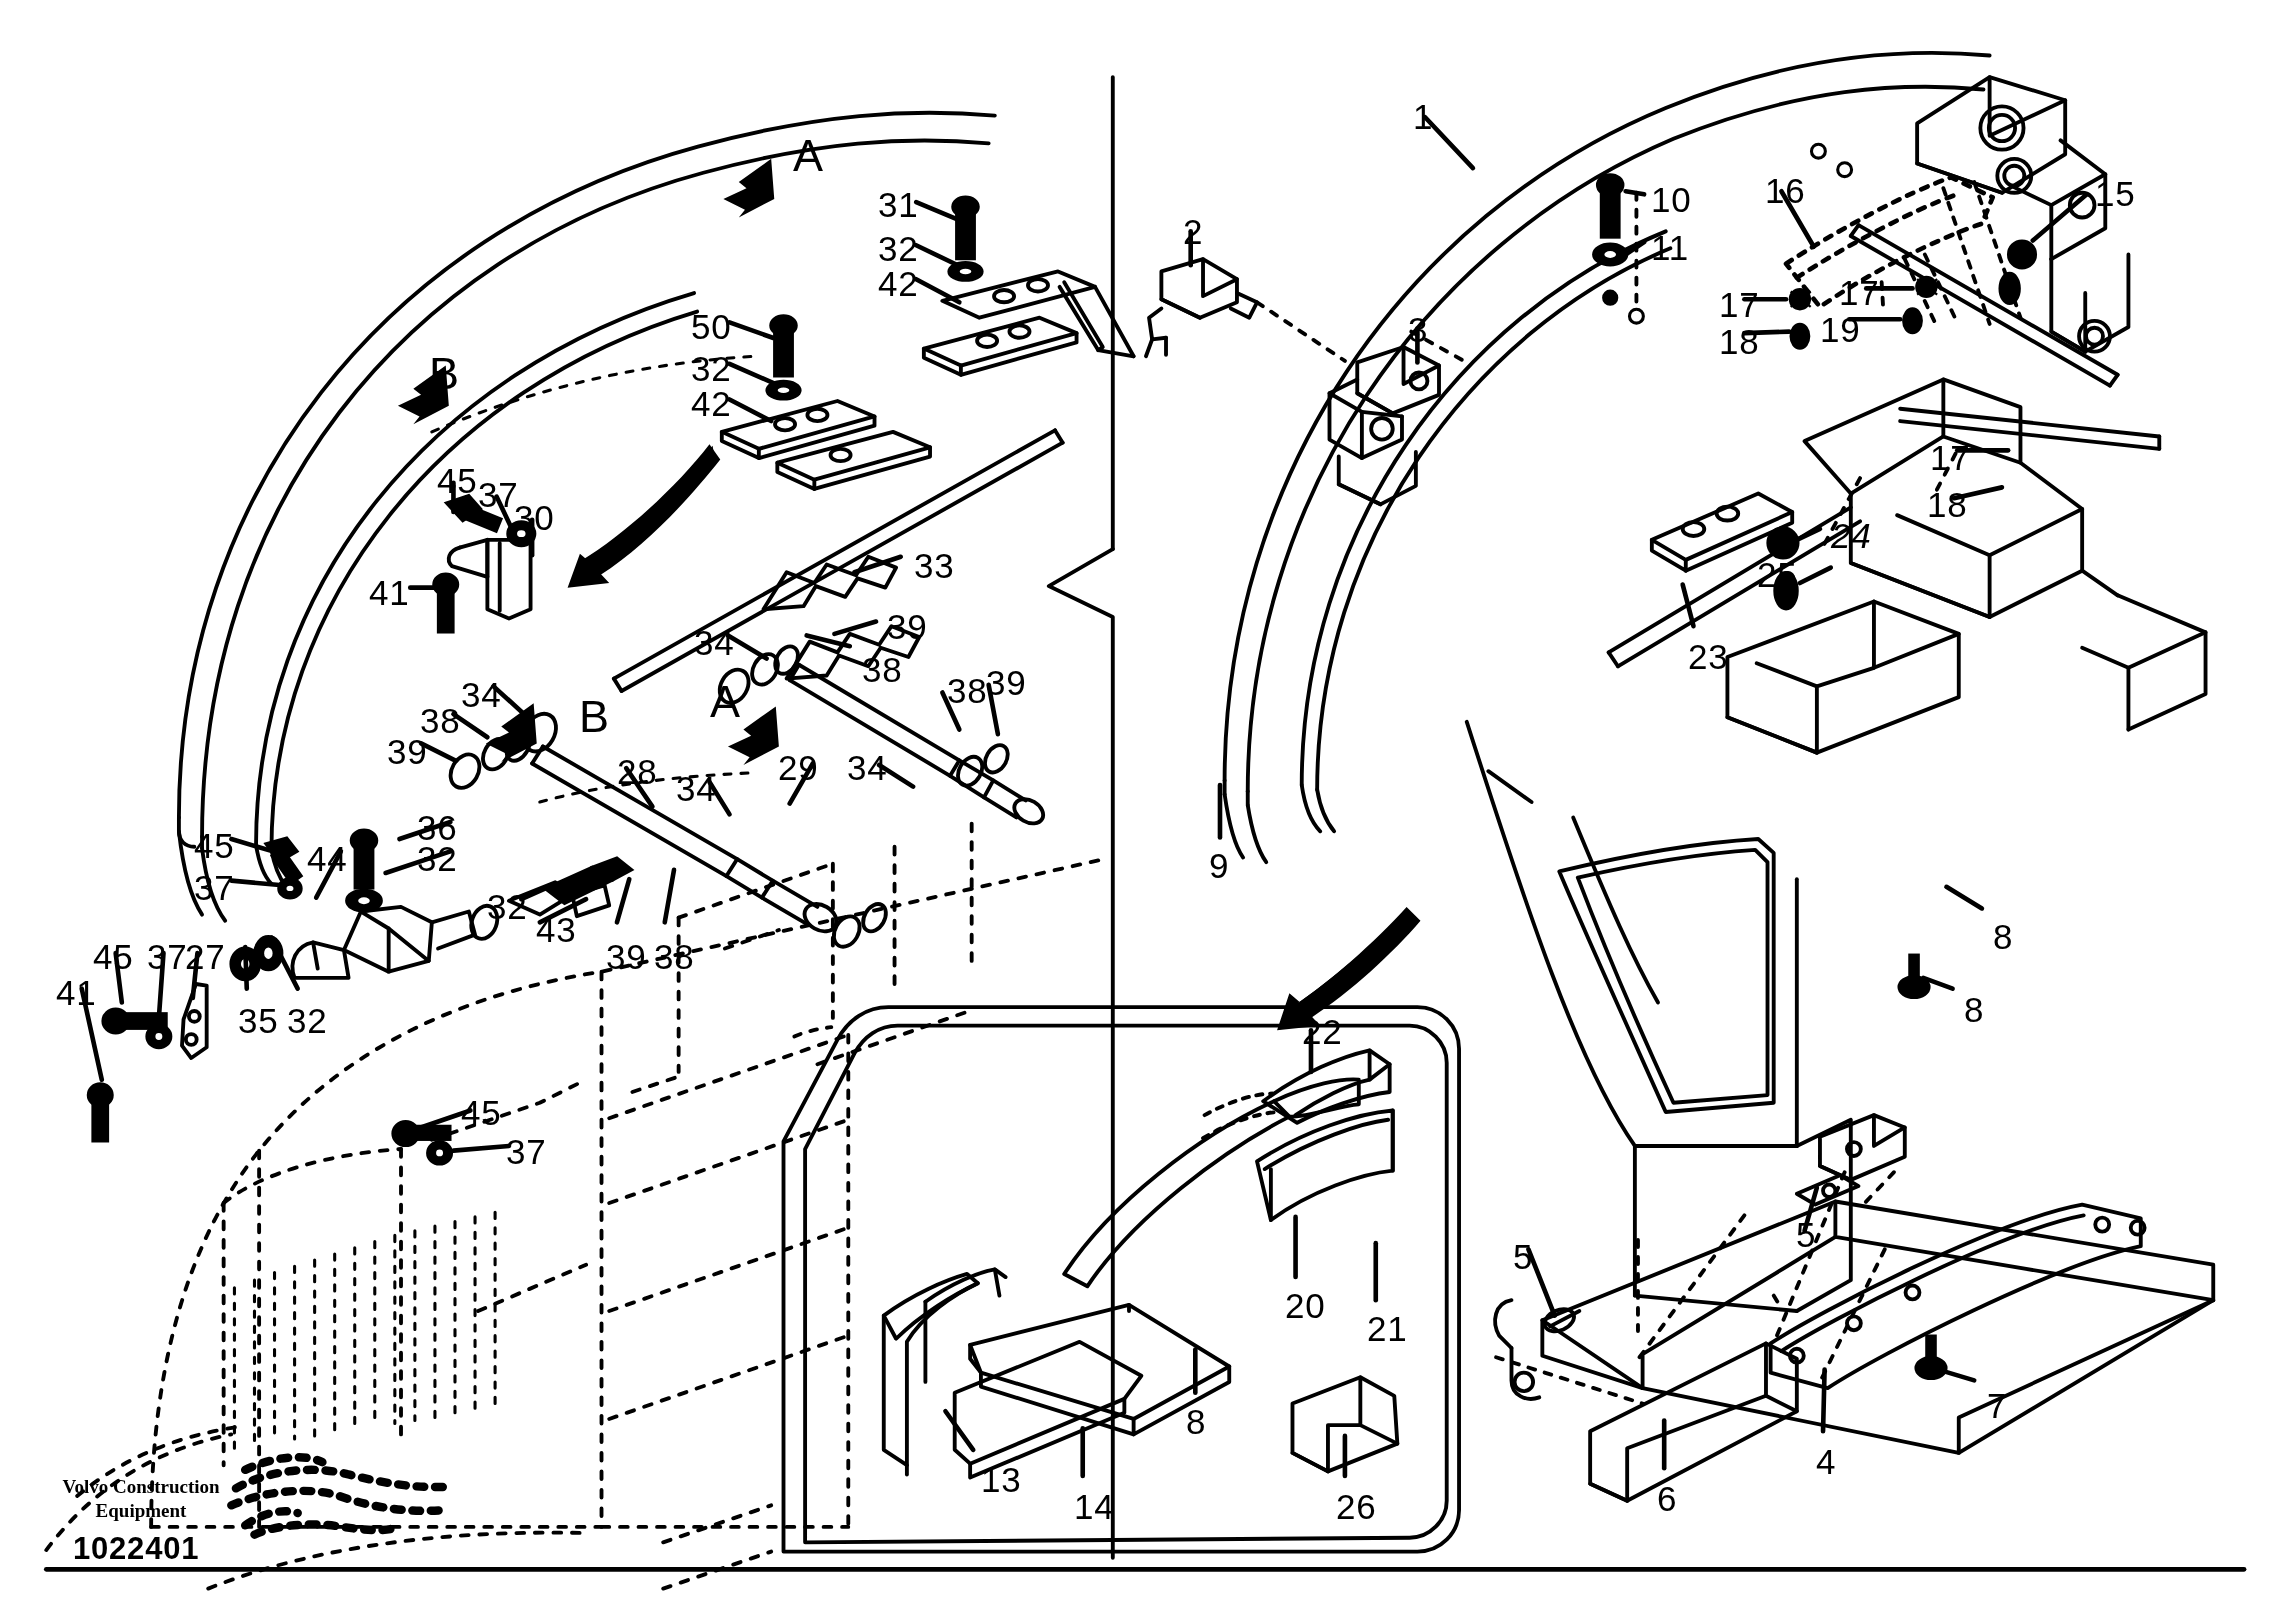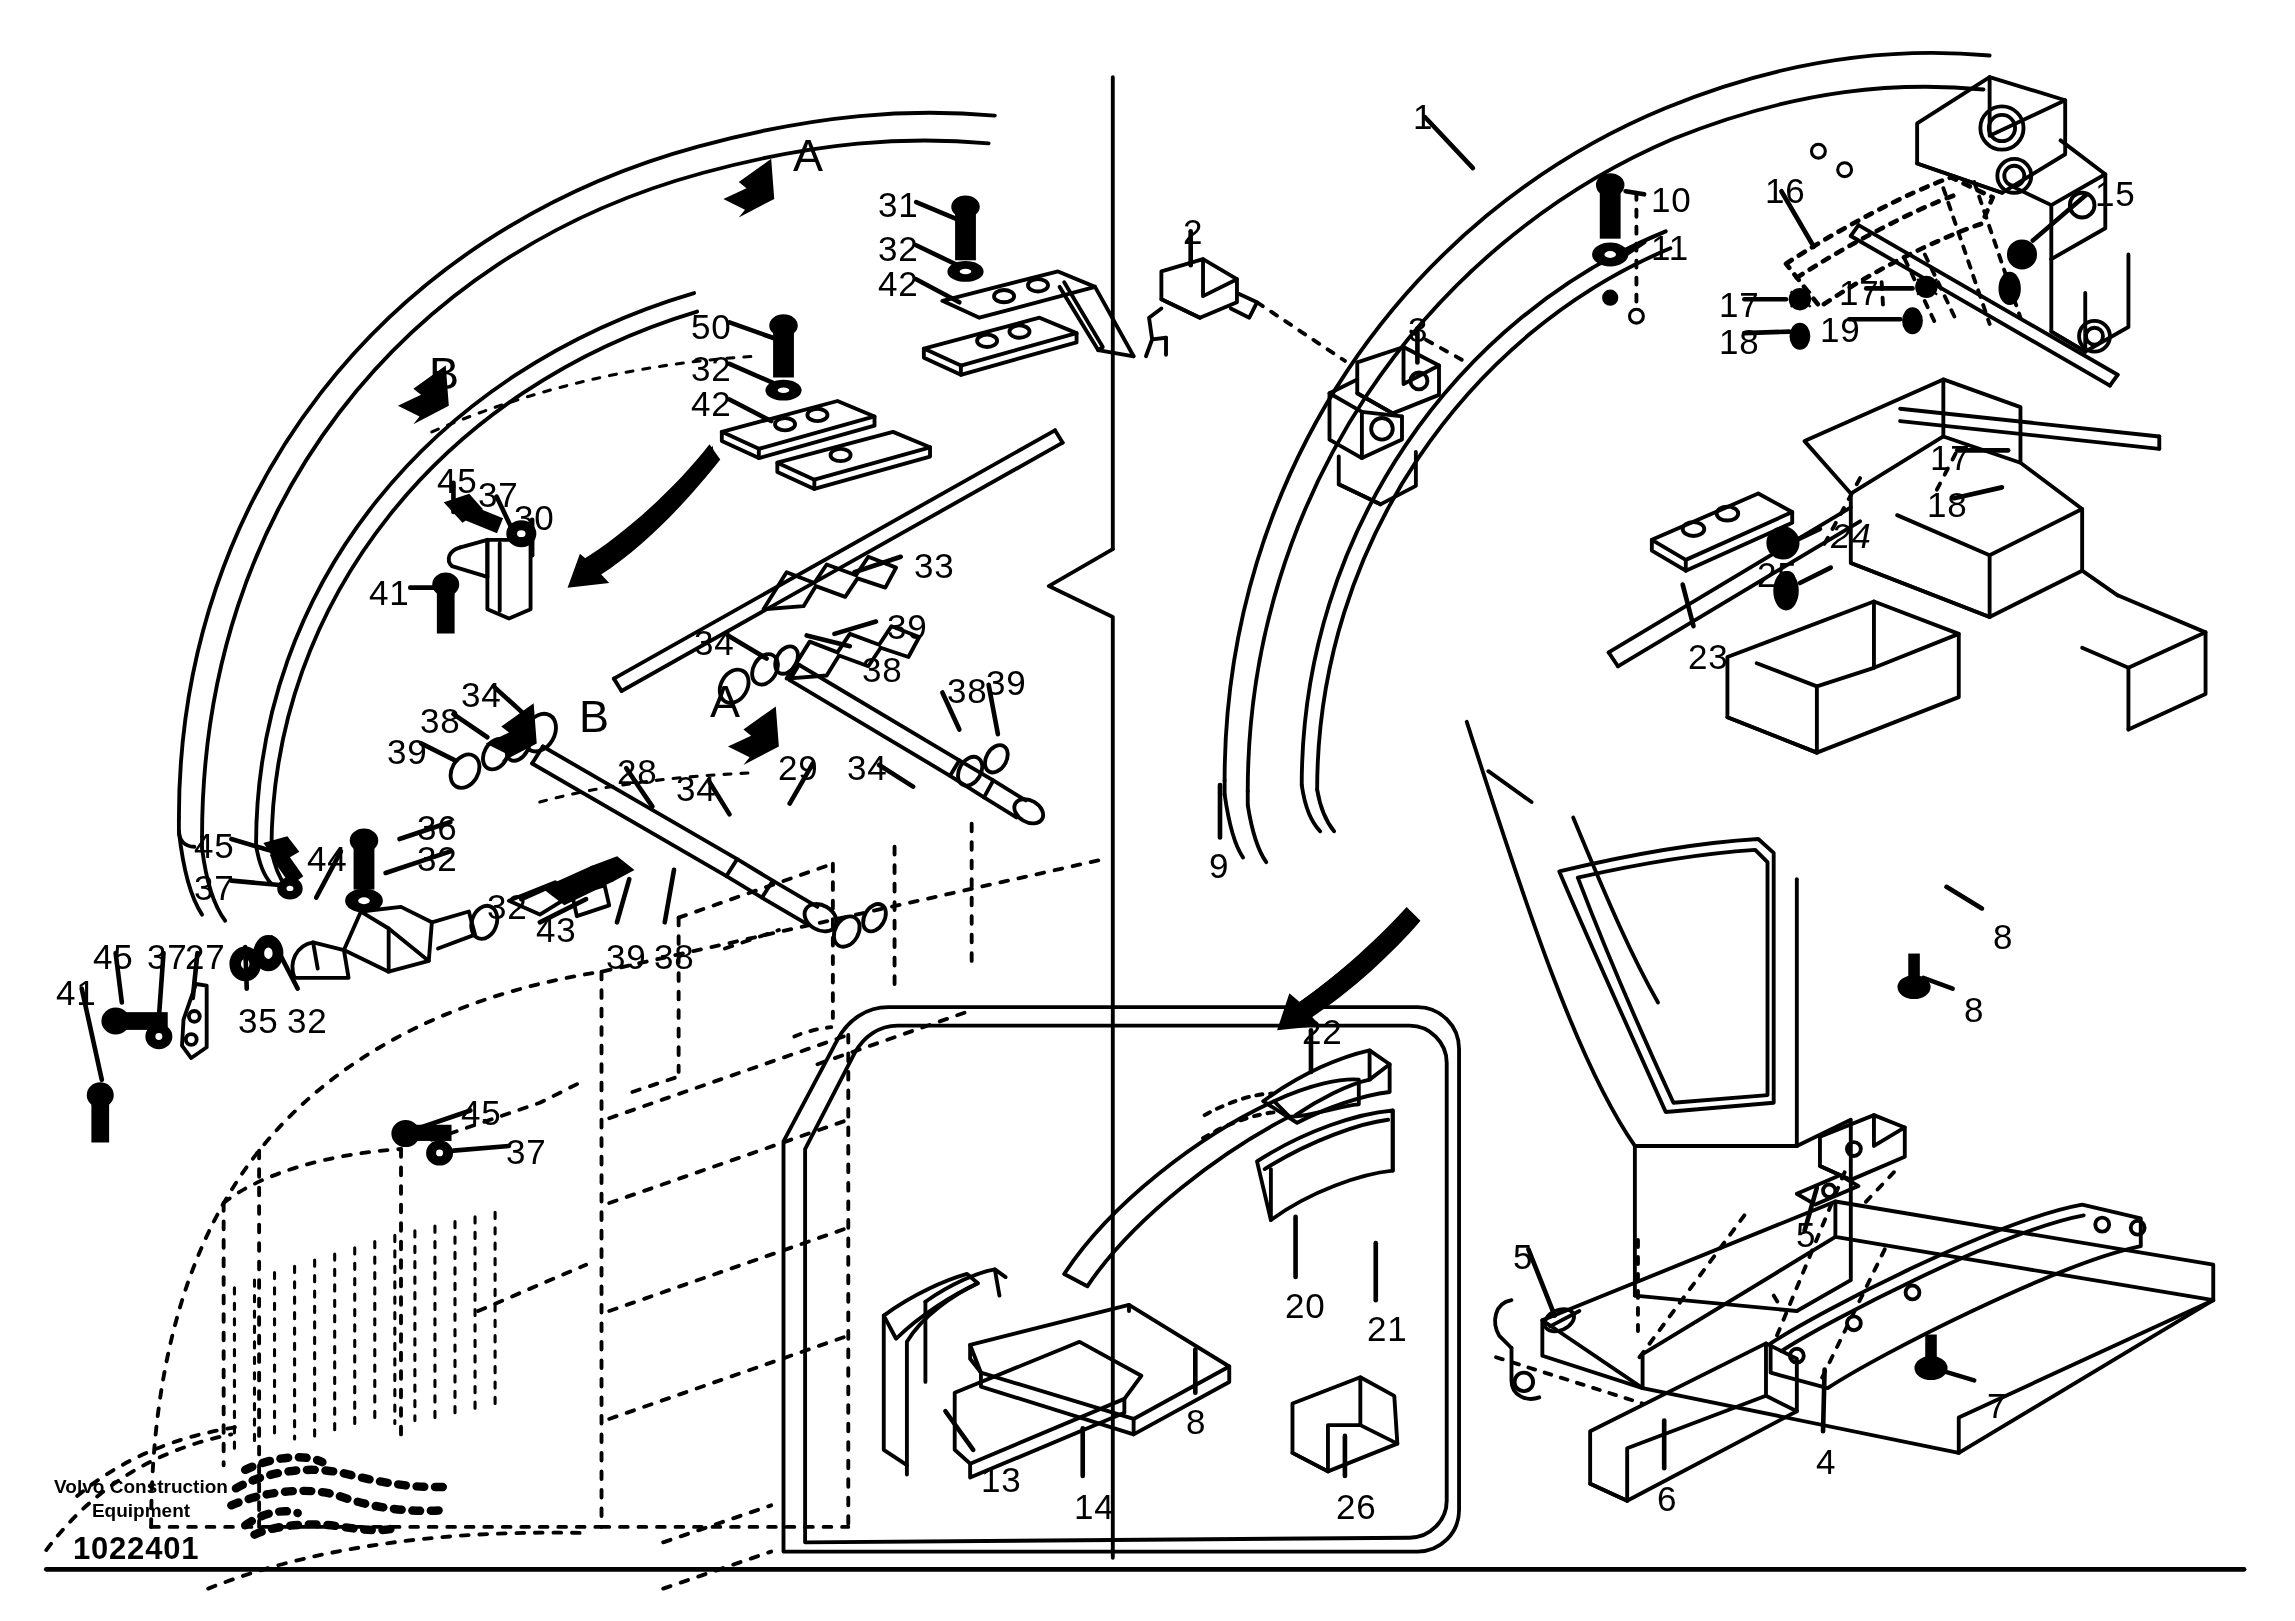--- a/index.html
+++ b/index.html
@@ -5,21 +5,21 @@
   html,body{margin:0;padding:0;background:#fff;}
   body{width:2295px;height:1621px;position:relative;overflow:hidden;
        font-family:"Liberation Sans",sans-serif;color:#000;}
   #stage{position:absolute;inset:0;width:2295px;height:1621px;}
   svg.layer{position:absolute;left:0;top:0;width:2295px;height:1621px;}
   .callout{position:absolute;font-family:"Liberation Sans",sans-serif;
            font-size:35px;font-weight:400;color:#000;line-height:1;
            white-space:nowrap;letter-spacing:0.8px;}
   .secmark{position:absolute;font-family:"Liberation Sans",sans-serif;
            font-size:45px;color:#000;line-height:1;white-space:nowrap;}
-  .footer-brand{position:absolute;font-family:Liberation Sans, sans-serif;
+  .footer-brand{position:absolute;font-family:Liberation Serif, serif;
            font-size:19px;font-weight:bold;text-align:center;line-height:1.25;}
   .footer-num{position:absolute;font-family:"Liberation Sans",sans-serif;
            font-size:31px;font-weight:bold;letter-spacing:0.8px;}
 </style>
 </head>
 <body>
 
 <div id="stage">
 
   <svg class="layer" viewBox="0 0 2976 2102">

